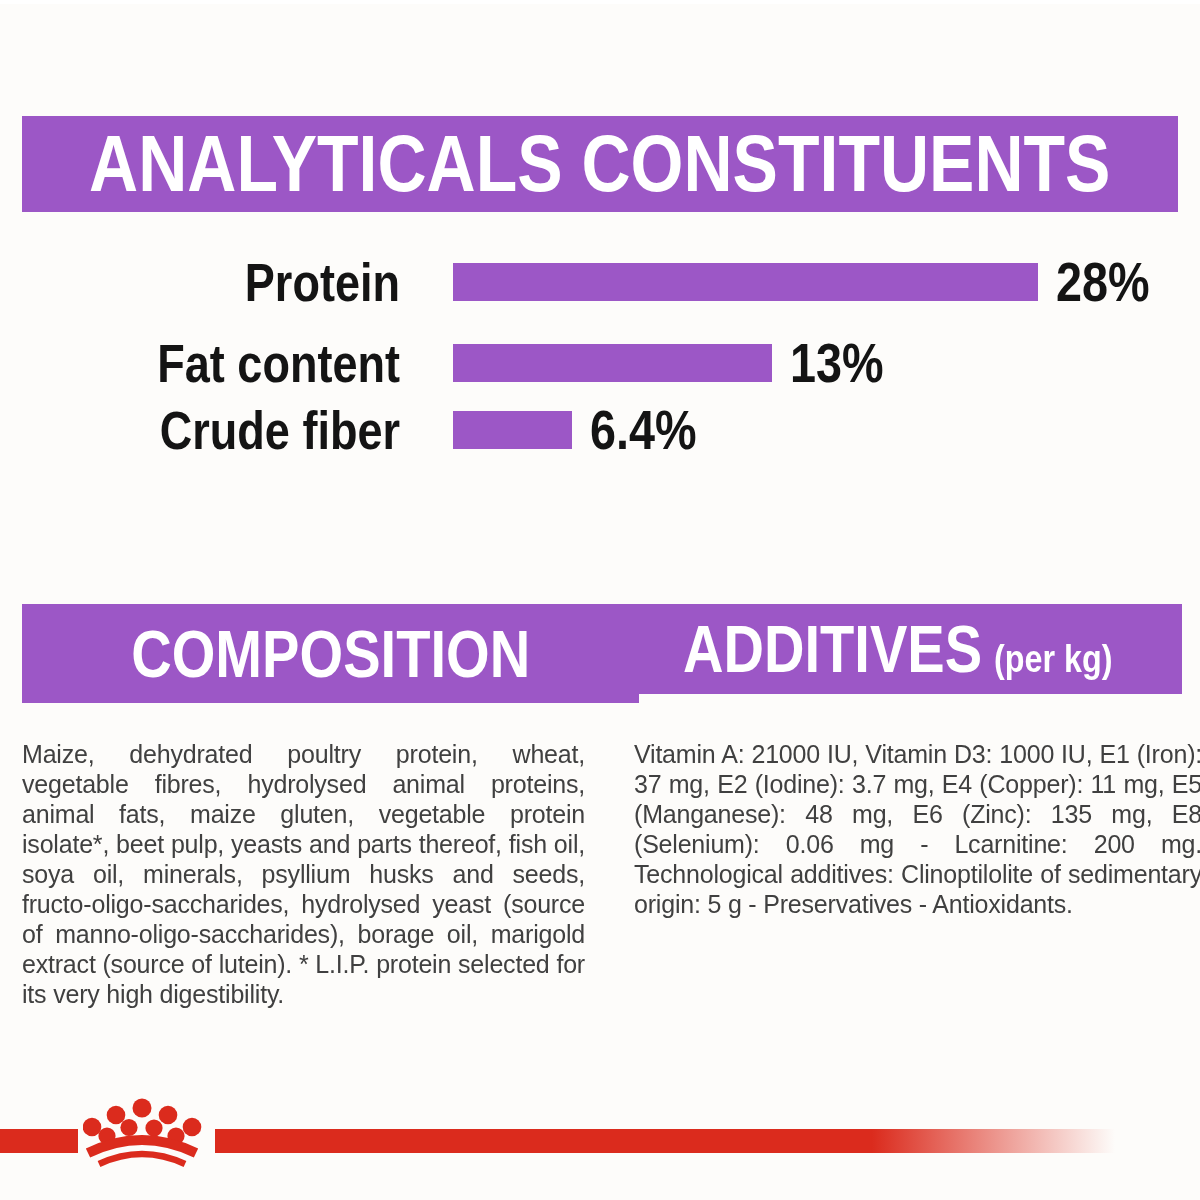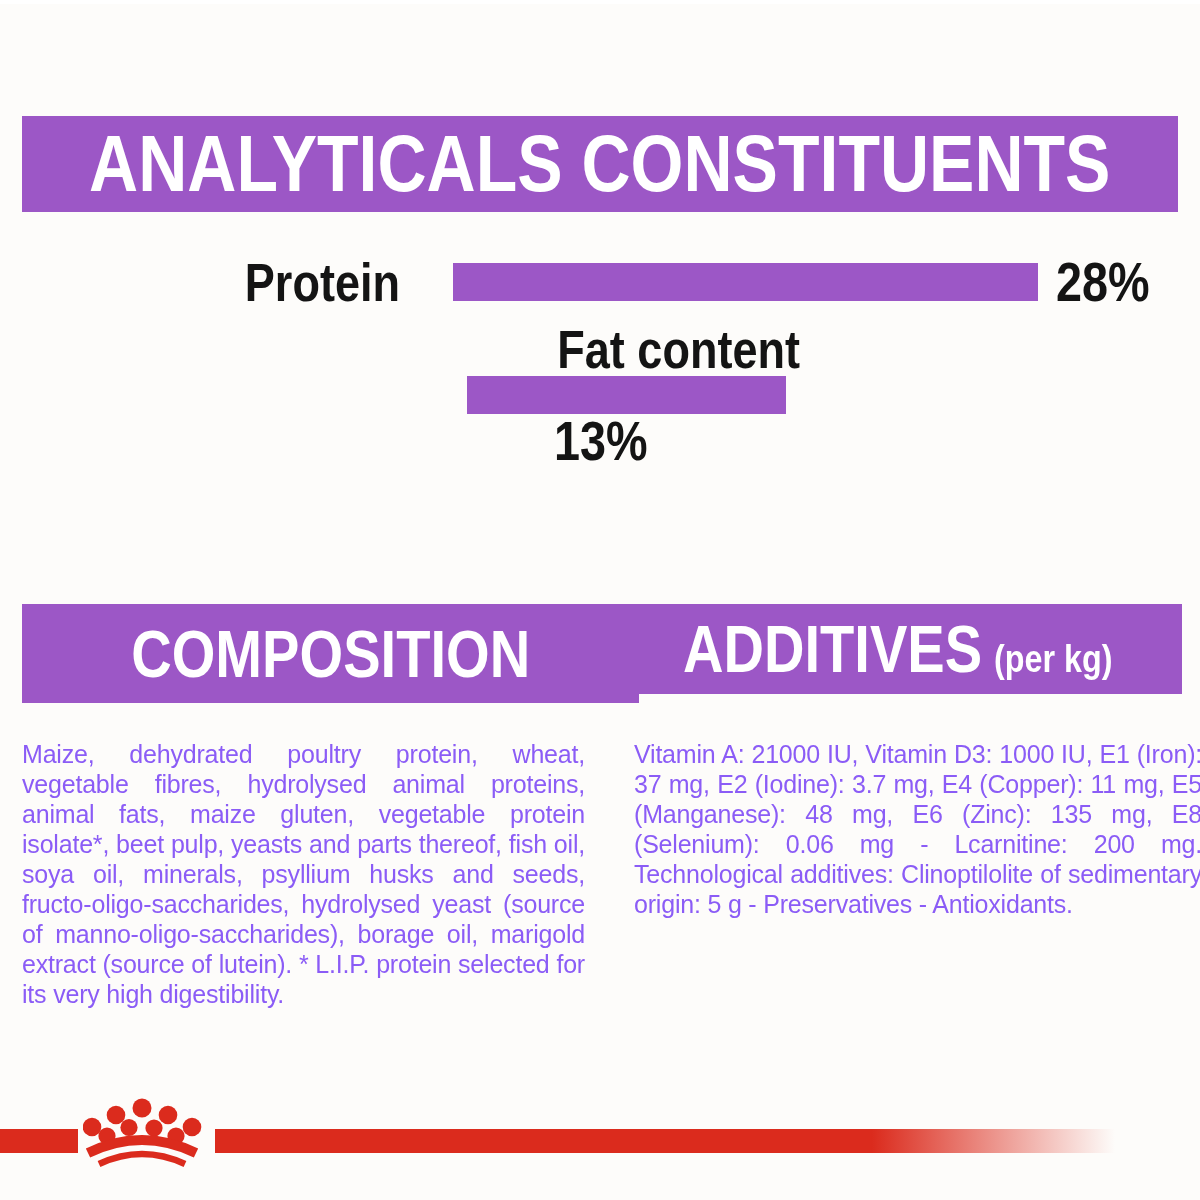--- a/index.html
+++ b/index.html
@@ -17,36 +17,36 @@
     color:#fff;font-weight:700;white-space:nowrap;
     transform:scaleX(0.85);transform-origin:center center;letter-spacing:0px;line-height:1;
   }
   .hdr-xl{font-size:80px;}
   .hdr-lg{font-size:66px;}
   .hdr-suffix{font-size:38px;font-weight:700;margin-left:14px;}
   
   .chart{position:absolute;left:0;top:0;width:1200px;height:470px;}
   .bar-row{position:absolute;left:0;width:1200px;height:38px;display:flex;align-items:center;}
   .row-0{top:259px;}
-  .row-1{top:319px;flex-direction:column;}
+  .row-1{top:340px;}
   .row-2{top:407px;}
   .bar-label{
     width:400px;text-align:right;font-size:53px;font-weight:700;line-height:1;
     transform:scaleX(0.85);transform-origin:right center;white-space:nowrap;color:#141414;
   }
   .bar-track{margin-left:53px;height:38px;display:flex;align-items:center;}
   .bar{height:38px;background:var(--purple,#9C57C6);}
   .bar-value{
     margin-left:18px;font-size:55px;font-weight:700;line-height:1;
     transform:scaleX(0.85);transform-origin:left center;white-space:nowrap;color:#141414;
   }
   
   .para{
     position:absolute;top:710px;font-size:25px;line-height:30px;letter-spacing:-0.2px;
-    text-align:justify;color:#8b5cf6;
+    text-align:justify;color:#404040;
   }
   .para-comp{left:22px;width:563px;}
   .para-addv{left:634px;width:568px;}
   
   .redbar-left{position:absolute;left:0;top:1125px;width:78px;height:24px;background:var(--red,#DB2B1D);}
   .redbar-right{
     position:absolute;left:215px;top:1125px;width:900px;height:24px;
     background:linear-gradient(to right,var(--red,#DB2B1D) 0%,var(--red,#DB2B1D) 73%,rgba(219,43,29,0) 100%);
   }
   .crown{position:absolute;left:83px;top:1092px;width:120px;height:85px;}
@@ -71,20 +71,27 @@
     </div>
 
     <div class="bar-row row-1">
       <div class="bar-label">Fat content</div>
       <div class="bar-track">
         <div class="bar" style="width: 319px; background: rgb(156, 87, 198);"></div>
       </div>
       <div class="bar-value">13%</div>
     </div>
 
+    <div class="bar-row row-2">
+      <div class="bar-label">Crude fiber</div>
+      <div class="bar-track">
+        <div class="bar" style="width: 119px; background: rgb(156, 87, 198);"></div>
+      </div>
+      <div class="bar-value">6.4%</div>
+    </div>
 
   </div>
 
   <div class="band band-comp">
     <span class="hdr-text hdr-lg">COMPOSITION</span>
   </div>
   <p class="para para-comp">Maize, dehydrated poultry protein, wheat, vegetable fibres, hydrolysed animal proteins, animal fats, maize gluten, vegetable protein isolate*, beet pulp, yeasts and parts thereof, fish oil, soya oil, minerals, psyllium husks and seeds, fructo-oligo-saccharides, hydrolysed yeast (source of manno-oligo-saccharides), borage oil, marigold extract (source of lutein). * L.I.P. protein selected for its very high digestibility.</p>
 
   <div class="band band-addv">
     <span class="hdr-text"><span class="hdr-lg">ADDITIVES</span><span class="hdr-suffix">(per kg)</span></span>

